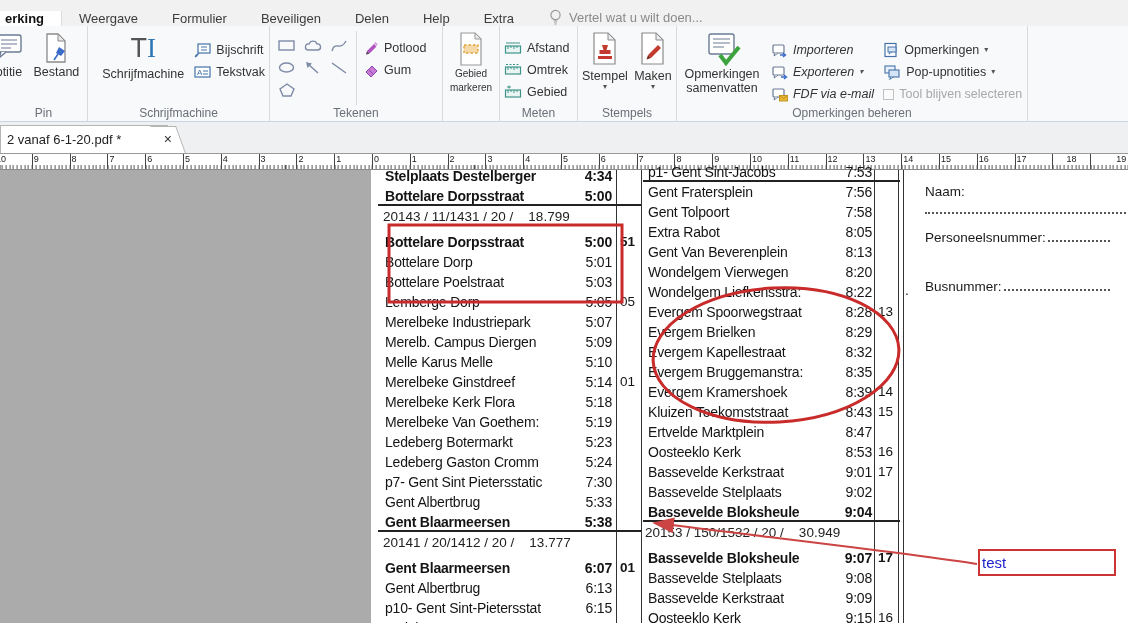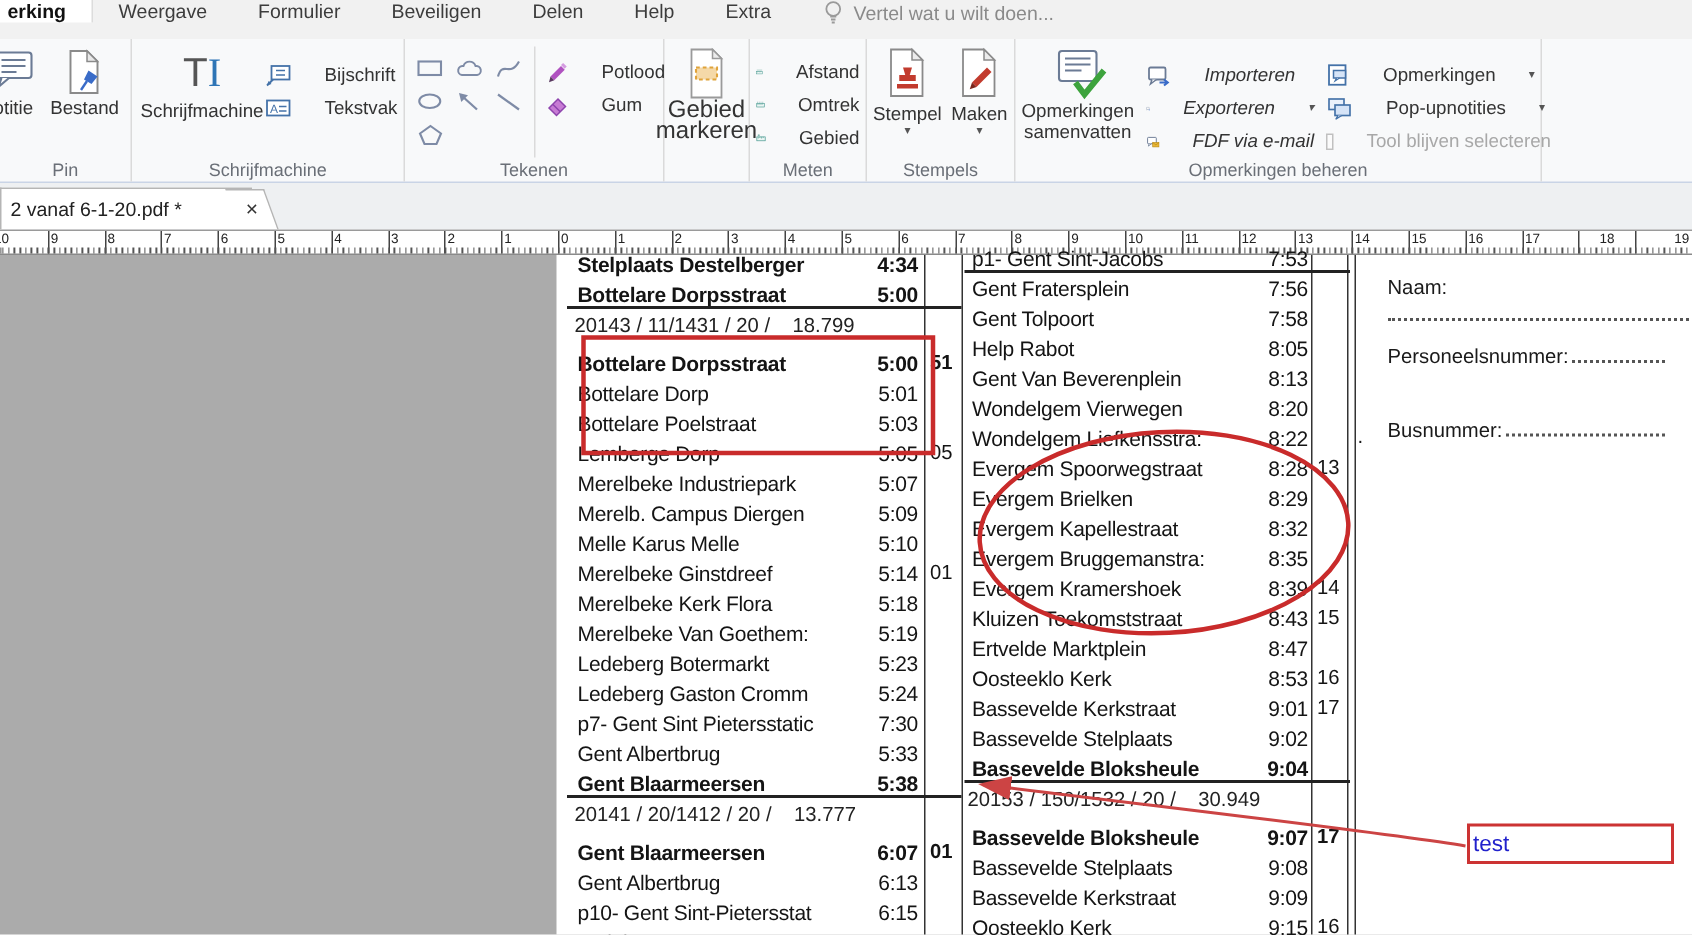--- a/index.html
+++ b/index.html
@@ -1,34 +1,34 @@
 <!DOCTYPE html>
 <html><head>
 <meta charset="utf-8">
 <style>
   html,body{margin:0;padding:0;width:1128px;height:623px;overflow:hidden;
     font-family:"Liberation Sans",sans-serif;background:#fff;}
   *{box-sizing:border-box;}
 
   
   .tabbar{position:absolute;left:0;top:0;width:1128px;height:26px;background:#f1f1f1;
-    display:flex;align-items:flex-start;font-size:13px;color:#3c3c3c;}
+    display:flex;align-items:flex-end;font-size:13px;color:#3c3c3c;}
   .rtab{padding:0 17px;display:flex;align-items:center;cursor:default;}
   .rtab.active{background:#fff;margin-left:-12px;font-weight:bold;color:#111;
     border-right:1px solid #dcdcdc;}
   .tellme{display:flex;align-items:center;gap:7px;color:#8a8a8a;margin-left:18px;}
 
   
   .ribbon{position:absolute;left:0;top:26px;width:1128px;height:96px;background:#f8f9fa;
     border-bottom:1px solid #c9d4e6;display:flex;}
   .rgroup{position:relative;border-right:1px solid #dadada;padding:5px 4px 16px;height:100%;}
   .rg-label{position:absolute;bottom:1px;left:0;right:0;text-align:center;font-size:12px;color:#6a6f77;}
   .bigbtn{display:flex;flex-direction:column;align-items:center;justify-content:flex-start;
     font-size:12.5px;color:#333;text-align:center;line-height:14px;cursor:pointer;}
-  .smallbtn{display:flex;align-items:center;gap:22px;height:22px;font-size:12.5px;color:#333;
+  .smallbtn{display:flex;align-items:center;gap:5px;height:22px;font-size:12.5px;color:#333;
     white-space:nowrap;cursor:pointer;}
   .caret{font-size:8px;color:#555;line-height:8px;}
   .g-pin{width:88px;display:flex;}
   .g-schrijf{width:182px;display:flex;}
   .g-tekenen{width:173px;display:flex;}
   .g-gebied{width:57px;}
   .g-meten{width:78px;}
   .g-stempels{width:99px;display:flex;gap:6px;justify-content:center;}
   .g-beheren{width:351px;display:flex;gap:8px;}
   .g-rest{flex:1;border-right:none;}
@@ -218,21 +218,21 @@
           <polygon points="3,10 9,4 14,9 8,15" fill="#c77bd4" stroke="#8e44ad" stroke-width="1"></polygon>
           <path d="M5.5,7.5 l5,5" stroke="#8e44ad" stroke-width="1"></path>
           </svg>
         <span>Gum</span>
       </div>
     </div>
     <div class="rg-label">Tekenen</div>
   </div>
 
   <div class="rgroup g-gebied">
-    <div class="bigbtn" style="width:48px;font-size:16px;">
+    <div class="bigbtn" style="width:48px;font-size:10px;">
       <svg width="32" height="36" viewBox="0 0 32 36">
         <path d="M6,2 h14 l6,6 v26 h-20 z" fill="#fff" stroke="#9a9a9a" stroke-width="1.2"></path>
         <path d="M20,2 l6,6 h-6 z" fill="#ececec" stroke="#9a9a9a" stroke-width="1"></path>
         <rect x="9" y="14" width="14" height="8" fill="#f5d9a8" stroke="#e0a33a" stroke-width="1.4" stroke-dasharray="2.5 2"></rect>
       </svg>
       <span>Gebied markeren</span>
     </div>
   </div>
 
   <div class="rgroup g-meten">
@@ -534,21 +534,21 @@
       </div>
       <div class="trow stop">
         <span class="sname">Gent Fratersplein</span>
         <span class="stime">7:56</span>
       </div>
       <div class="trow stop">
         <span class="sname">Gent Tolpoort</span>
         <span class="stime">7:58</span>
       </div>
       <div class="trow stop">
-        <span class="sname">Help Rabot</span>
+        <span class="sname">Extra Rabot</span>
         <span class="stime">8:05</span>
       </div>
       <div class="trow stop">
         <span class="sname">Gent Van Beverenplein</span>
         <span class="stime">8:13</span>
       </div>
       <div class="trow stop">
         <span class="sname">Wondelgem Vierwegen</span>
         <span class="stime">8:20</span>
       </div>

